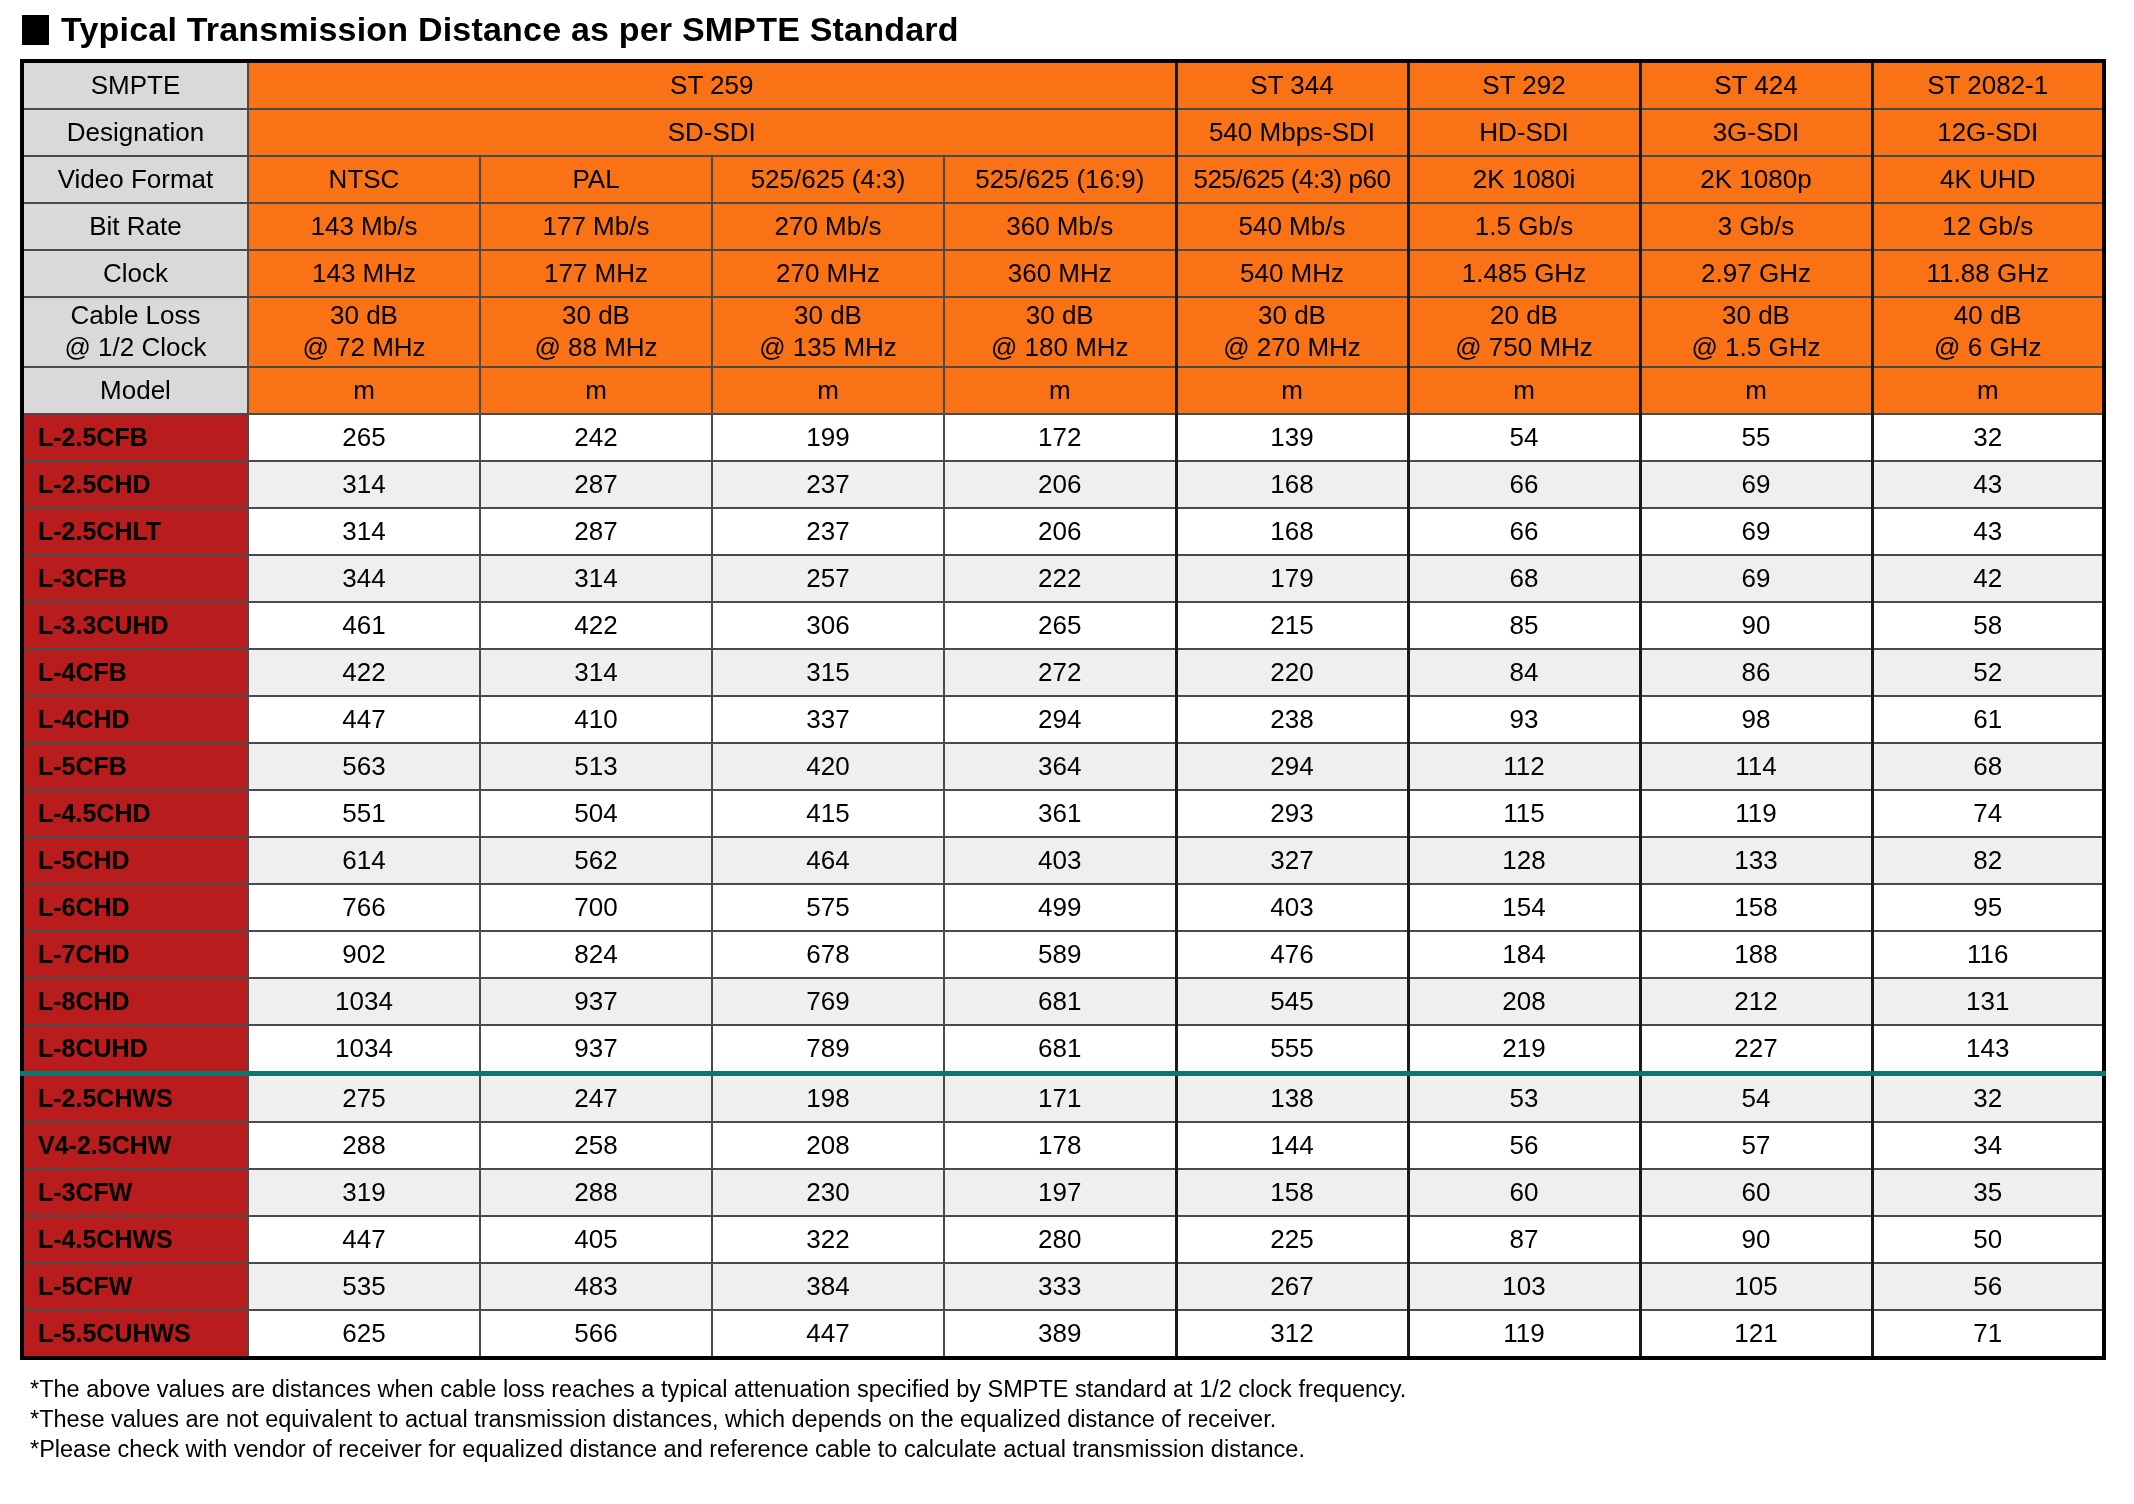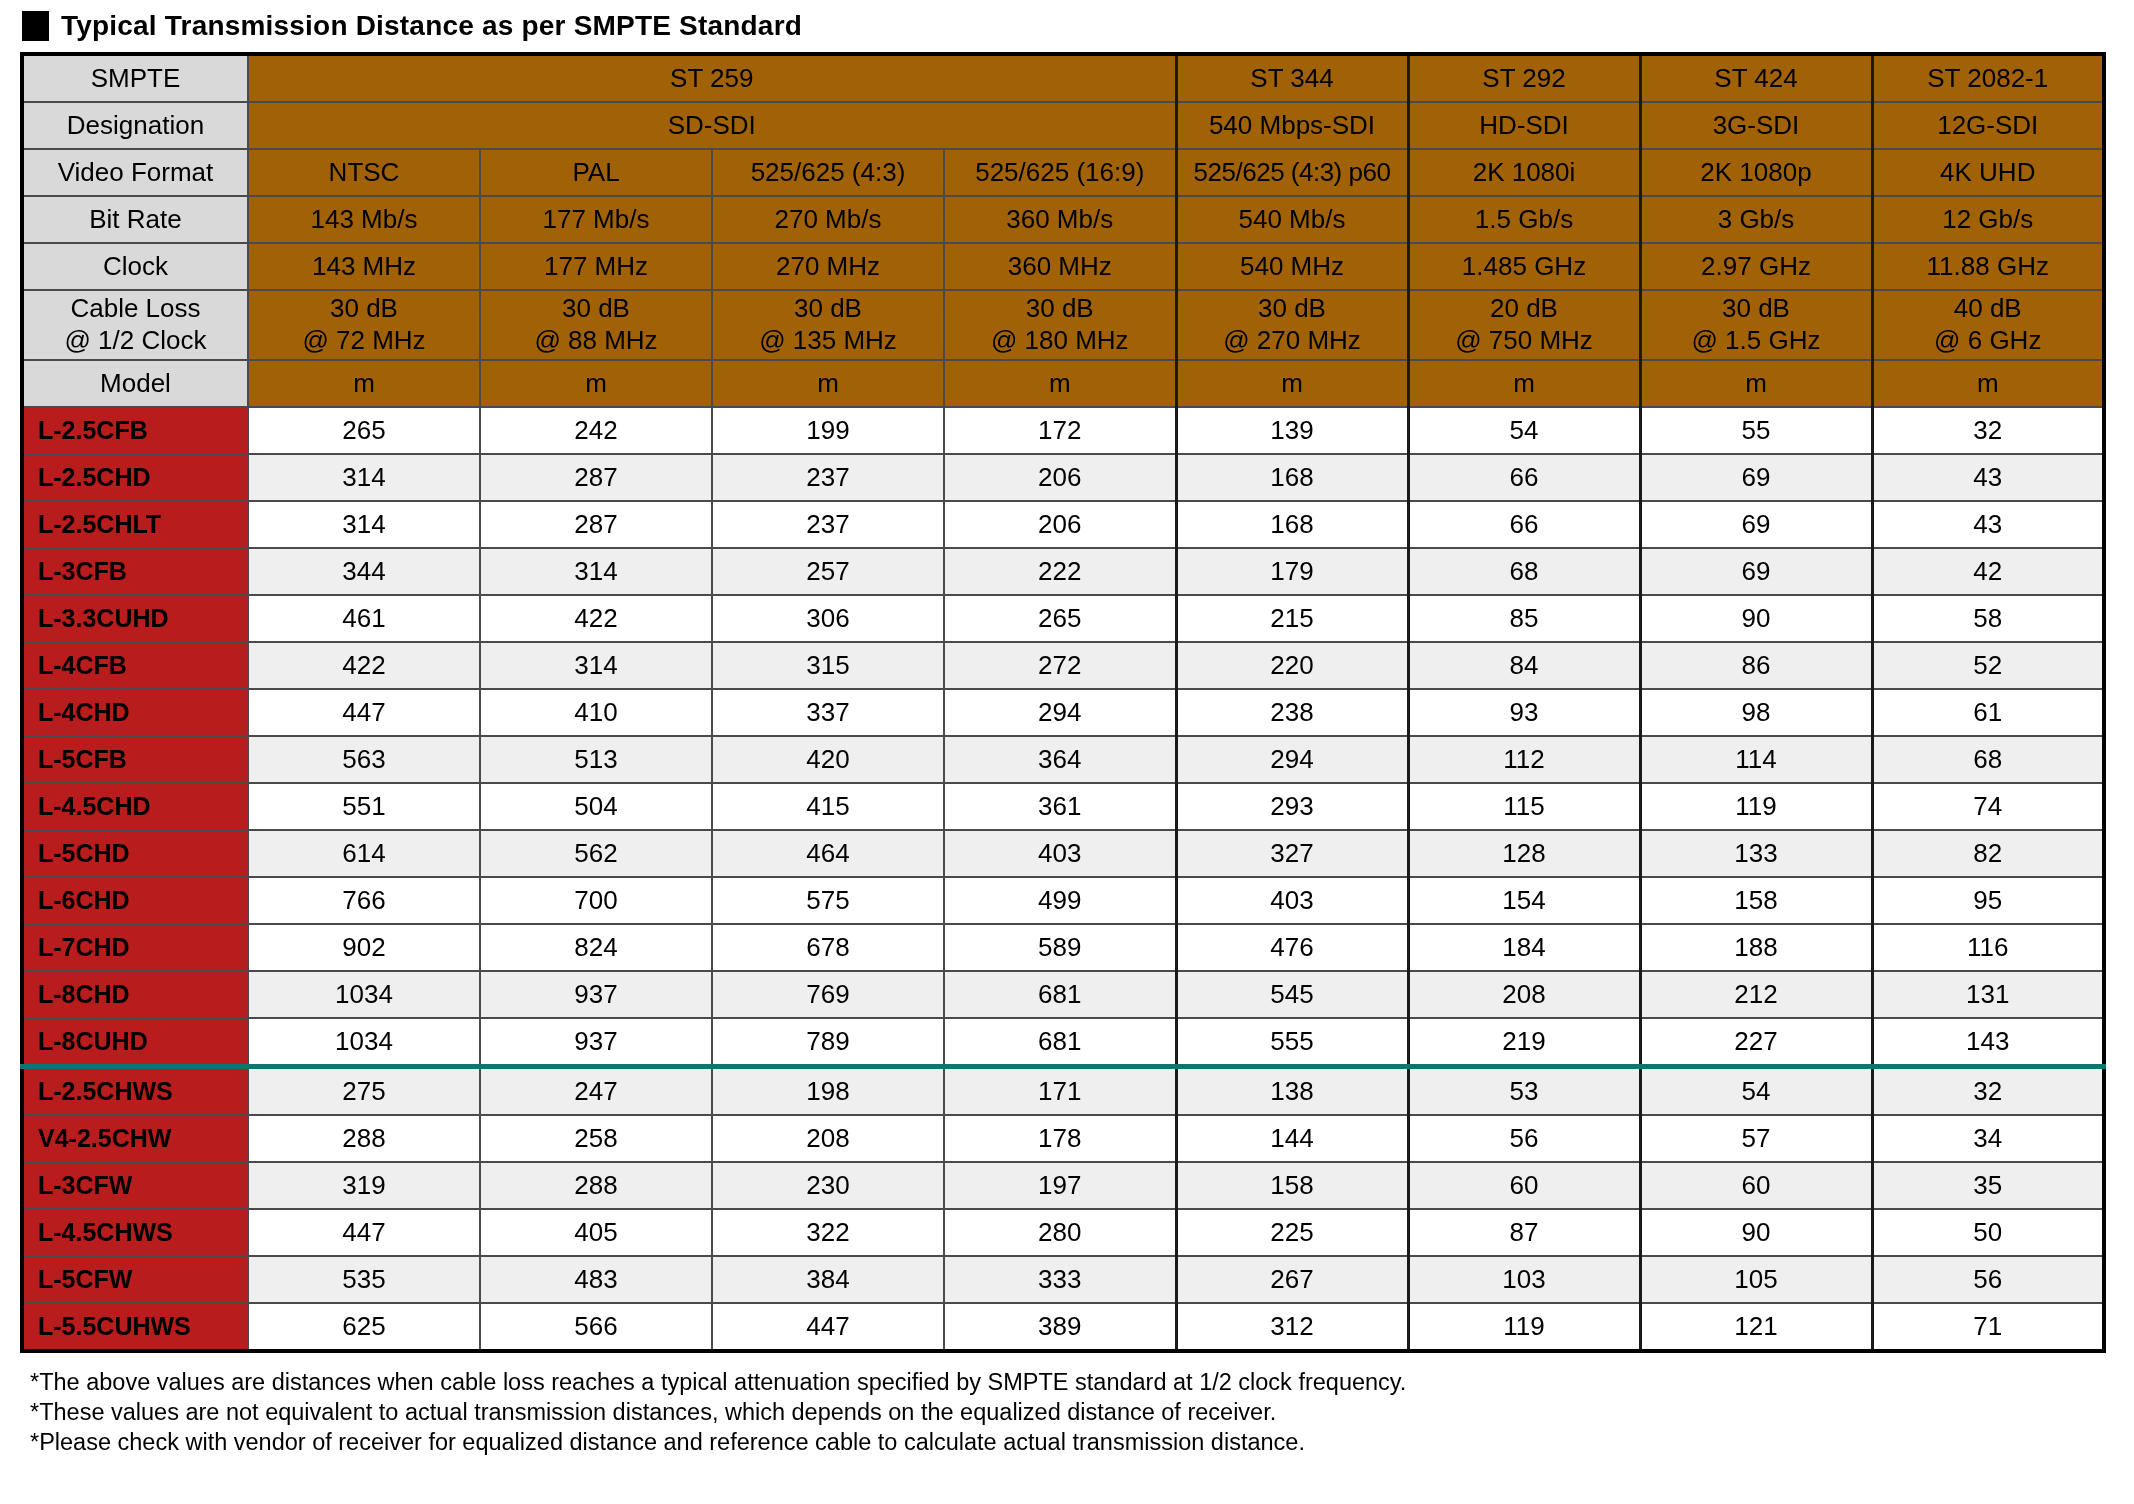--- a/index.html
+++ b/index.html
@@ -5,40 +5,40 @@
   html,body{margin:0;padding:0;background:#ffffff;}
   body{
     width:2134px;height:1504px;overflow:hidden;
     font-family:"Liberation Sans","DejaVu Sans",sans-serif;
     color:#000;
     -webkit-font-smoothing:antialiased;
   }
   .page{position:relative;width:2134px;height:1504px;}
   .title{
     margin:10px 4px 10px 22px;
-    font-size:28px;font-weight:bold;letter-spacing:0.2px;
+    font-size:34px;font-weight:bold;letter-spacing:0.2px;
     display:flex;align-items:center;gap:12px;
   }
   .title .sq{display:inline-block;width:27px;height:30px;background:#000;}
   table.smpte{
     margin-left:20px;
     border-collapse:collapse;
     table-layout:fixed;
     border:4px solid #000;
   }
   table.smpte th, table.smpte td{
     border:2px solid #4a4a4a;
     font-size:26px;font-weight:normal;
     text-align:center;vertical-align:middle;
     padding:0 4px;
     height:45px;
     overflow:hidden;white-space:nowrap;
   }
   
-  thead th{background:#a16207;}
+  thead th{background:#f97316;}
   thead .row-label{background:#d9d9d9;}
   thead tr.cable-row th{height:68px;line-height:1.22;}
   thead .condensed{font-size:22.5px;letter-spacing:-0.5px;}
   
   tbody th.model-cell{
     background:#b91c1c;text-align:left;font-weight:bold;
     padding-left:14px;font-size:25px;
   }
   tbody td{background:#ffffff;}
   tbody tr.alt td{background:#efefef;}

